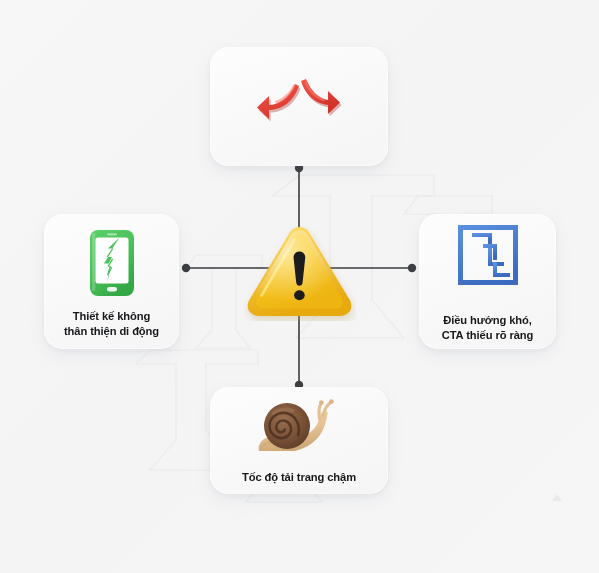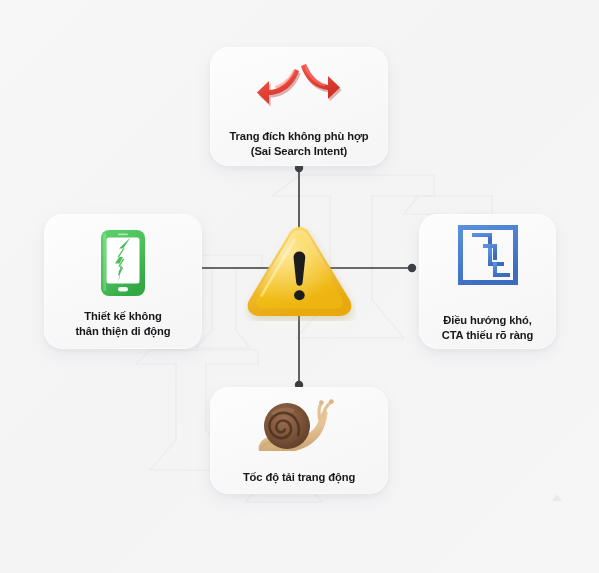--- a/index.html
+++ b/index.html
@@ -75,21 +75,21 @@
 
   #card-top {
     left: 210px; top: 47px;
     width: 178px; height: 119px;
     padding-top: 6px;
   }
   #card-top .card-icon { margin-bottom: 13px; }
 
   #card-left {
     left: 44px; top: 214px;
-    width: 158px; height: 135px;
+    width: 135px; height: 135px;
     padding-top: 4px;
   }
   #card-left .card-icon { margin-bottom: 11px; }
 
   #card-right {
     left: 419px; top: 214px;
     width: 137px; height: 135px;
     padding-top: 4px;
     gap: 16px;
   }
@@ -226,22 +226,20 @@
         <path fill="url(#redA)" d="M39 9 C33 23 22 30 13 30 L13 21 L1 32.5 L13 44 L13 35
                  C26 35 38 26 43 11 Z"></path>
 
         <path fill="url(#redB)" d="M50 4 C55 17 64 24 72 25 L72 16 L84 27.5 L72 39 L72 30
                  C60 29 49 20 45 6 Z"></path>
 
         <path fill="#ff8176" opacity="0.55" d="M39.6 10.4 C35.5 20 28 26.5 20 29 L19 26 C27 23.5 34 17.5 37.4 9.2 Z"></path>
         <path fill="#ff8176" opacity="0.5" d="M50.4 5.4 C54 15 61 21.5 69 23.6 L68.6 26.6 C60 24.4 52.5 17.3 48.6 7.2 Z"></path>
       </svg>
     </div>
-    <div class="card-label">Trang đích không phù hợp
-(Sai Search Intent)</div>
   </div>
 
   <div class="card" id="card-left">
     <div class="card-icon">
       <svg width="52" height="70" viewBox="0 0 52 70" xmlns="http://www.w3.org/2000/svg" aria-hidden="true">
         <defs>
           <linearGradient id="grnBody" x1="0" y1="0" x2="0.6" y2="1">
             <stop offset="0%" stop-color="#5ed06c"></stop>
             <stop offset="55%" stop-color="#4bc15a"></stop>
             <stop offset="100%" stop-color="#34a846"></stop>
@@ -345,17 +343,17 @@
                  C26 12.4 18 19 18.5 27.5
                  C19 35 25.5 40 32 39
                  C38 38.2 41.5 32.5 39.5 27
                  C37.8 22.3 32 20 28 22.8
                  C24.6 25.2 24.4 30 27.2 32.2
                  C29.6 34.1 33 33.2 33.8 30.6"></path>
 
         <path fill="#a97c5b" opacity="0.45" d="M20 14 C26 8.5 36 6.5 44 10.5 L42 14 C35 10.8 27 12 22.5 16.5 Z"></path>
       </svg>
     </div>
-    <div class="card-label">Tốc độ tải trang động</div>
+    <div class="card-label">Tốc độ tải trang chậm</div>
   </div>
 
   <div class="corner-speck"></div>
 </div>
 
 </body></html>

